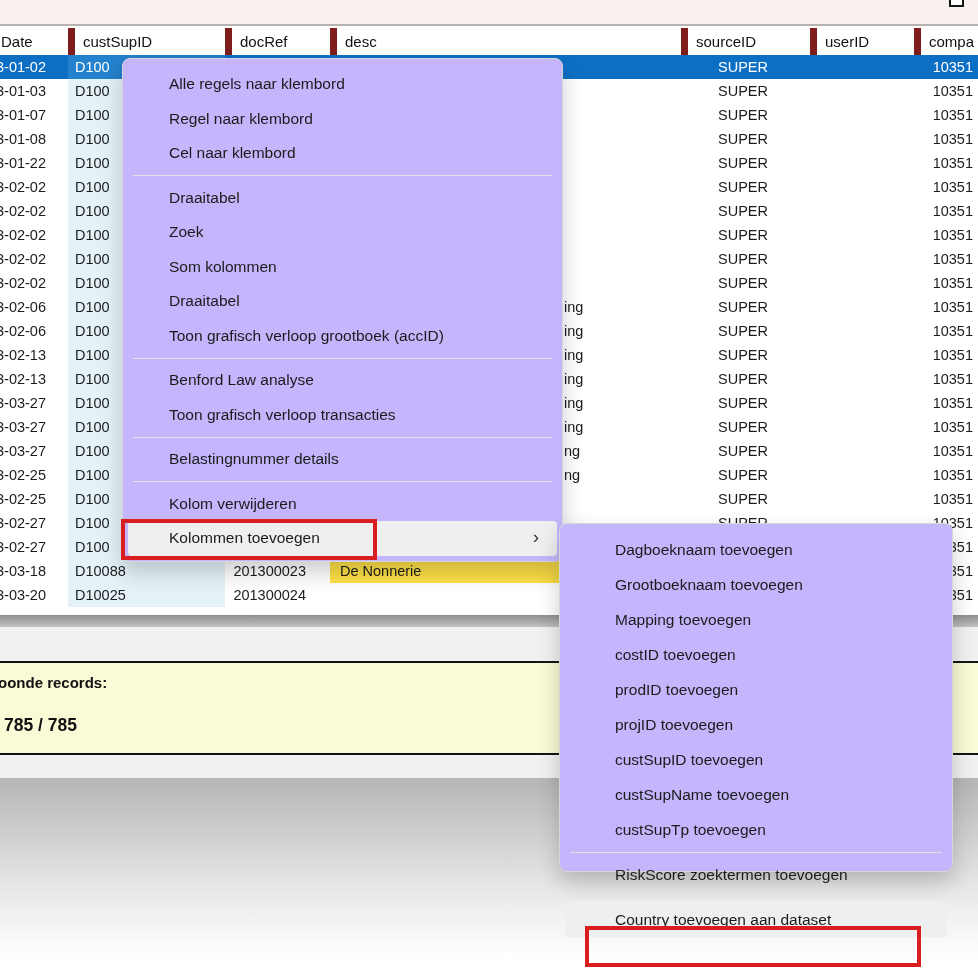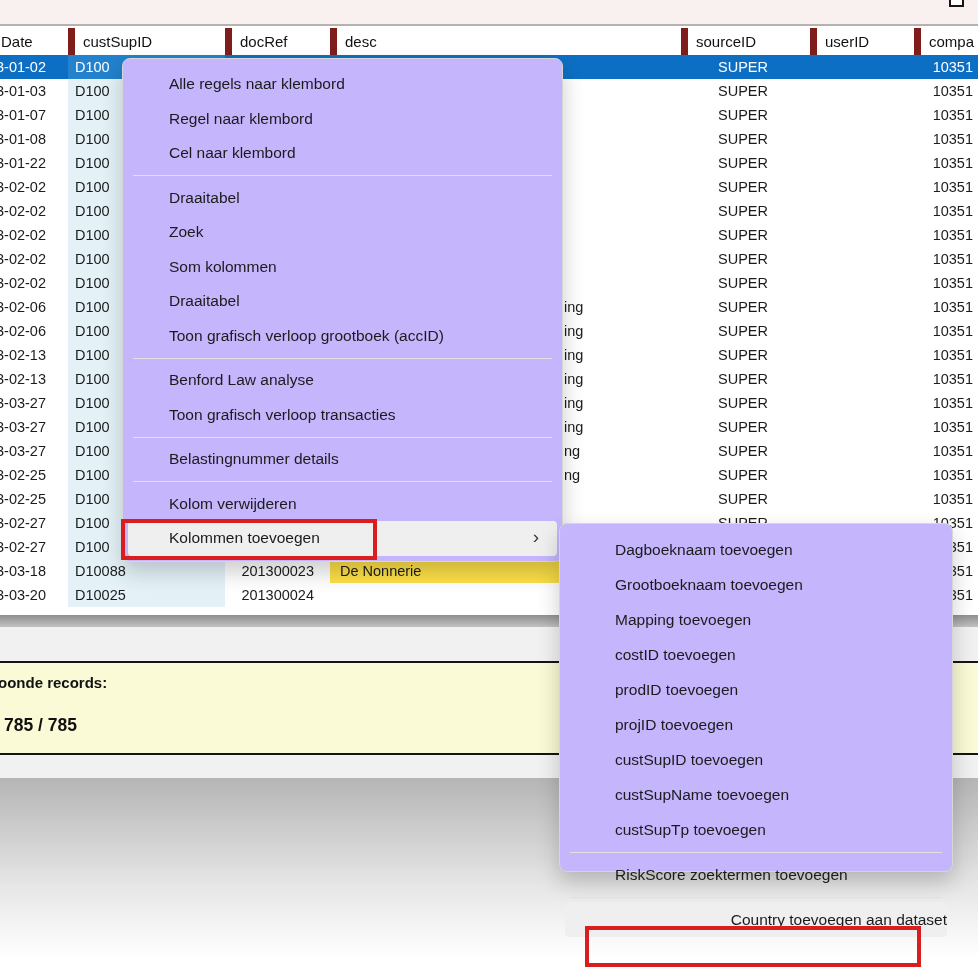--- a/index.html
+++ b/index.html
@@ -17,21 +17,21 @@
   .grid { position:absolute; left:0; top:28px; width:978px; height:587px; background:#fff; z-index:1; }
   .ghead { position:relative; width:978px; height:27px; background:#fff; }
   .ghead .hcell { position:absolute; top:0; height:27px; display:flex; align-items:center;
     font-size:15px; color:#111; padding-left:8px; border-left:7px solid #7f1d1d; overflow:hidden; white-space:nowrap; }
   .ghead .hcell.first { border-left:none; }
   .gbody { position:relative; width:978px; }
   .grow { position:relative; width:978px; height:24px; font-size:14.5px; color:#1c1c1c; background:#fff; }
   .grow span { position:absolute; top:0; height:24px; line-height:24px; white-space:nowrap; }
   .c-date { left:-4px; }
   .c-cust { left:68px; width:157px; background:#e4f2f8; padding-left:7px; overflow:hidden; }
-  .c-docref { left:225px; width:105px; text-align:right; padding-right:16px; }
+  .c-docref { left:225px; width:105px; text-align:right; padding-right:24px; }
   .c-desc { left:330px; width:375px; padding-left:10px; }
   .c-desc.tint { background:#fde047; }
   .c-frag { left:564px; }
   .c-source { left:705px; padding-left:13px; }
   .c-comp { left:914px; width:64px; text-align:right; padding-right:5px; }
   .grow.selected { background:#0d6fc4; color:#fff; }
   .grow.selected .c-cust { background:#2381cd; color:#fff; }
 
   
   .below { position:absolute; left:0; top:607px; width:978px; height:366px; background:#fff; z-index:1; }
@@ -50,21 +50,21 @@
   .menu { position:absolute; background:#c4b5fd; border:1px solid #d6d6d6; border-radius:8px;
     box-shadow:0 10px 22px rgba(0,0,0,.20); z-index:5; padding-top:8px; }
   .menu-main { left:122px; top:58px; width:441px; height:504px; }
   .menu-sub  { left:559px; top:523px; width:394px; height:349px; z-index:6; }
   .mi { position:relative; display:flex; align-items:center; font-size:15.5px; color:#1b1b1b;
     white-space:nowrap; }
   .menu-main .mi { height:34.5px; padding-left:46px; }
   .menu-sub  .mi { height:35px;  padding-left:55px; }
   .mi.hl { background:#efefef; border-radius:4px; margin:0 5px; }
   .menu-main .mi.hl { padding-left:41px; }
-  .menu-sub  .mi.hl { padding-left:50px;justify-content:flex-end; }
+  .menu-sub  .mi.hl { padding-left:50px; }
   .msep { height:1px; background:#e1e1e1; margin:4.5px 10px; }
   .chev { position:absolute; right:18px; top:50%; transform:translateY(-54%);
     font-size:19px; color:#3a3a3a; }
 
   
   .redbox { position:absolute; border:4px solid #d81e1e; background:transparent; z-index:10; }
   .redbox-1 { left:121px; top:519px; width:256px; height:41px; }
   .redbox-2 { left:585px; top:926px; width:336px; height:41px; }
 </style>
 </head>

